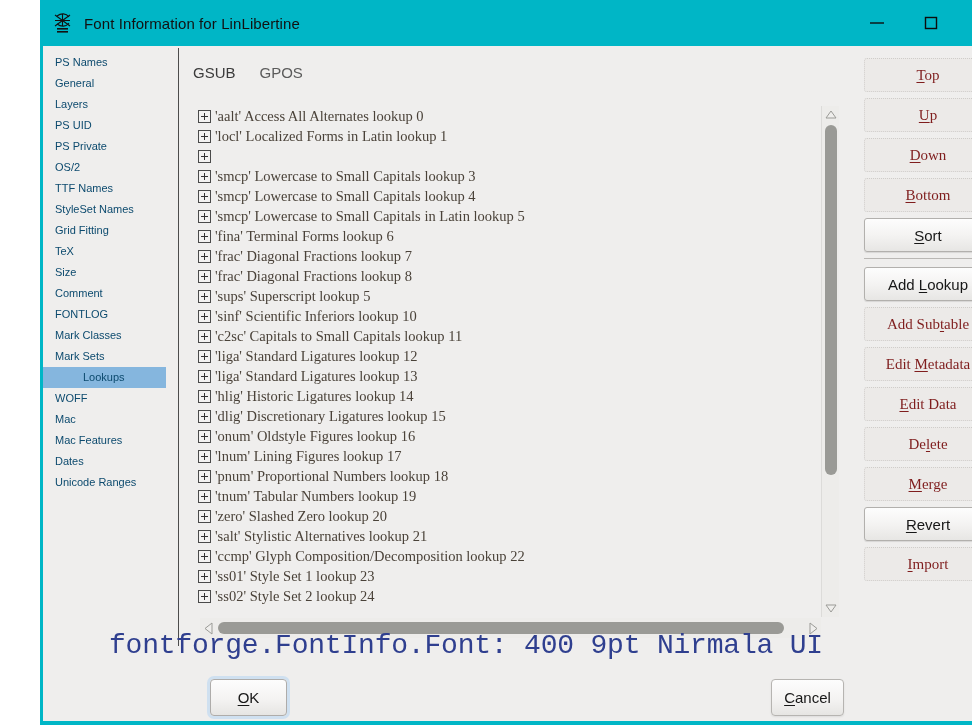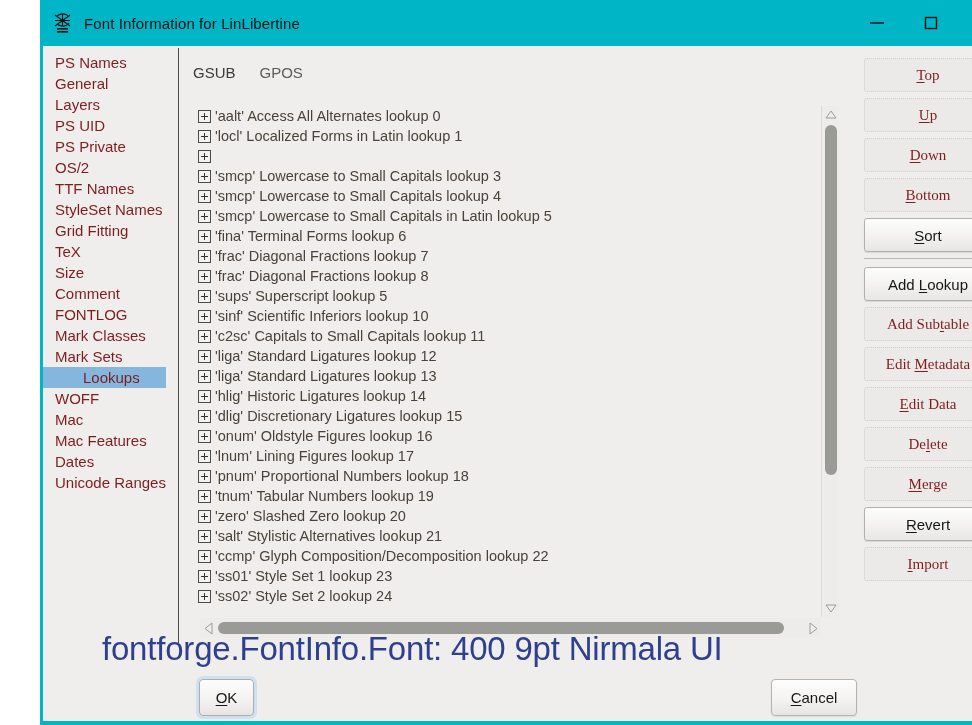--- a/index.html
+++ b/index.html
@@ -74,22 +74,22 @@
     box-sizing: border-box;
   }
   .sidebar-divider {
     position: absolute; left: 138px; top: 48px;
     width: 1px; height: 598px;
     background: #4c4c4c;
   }
   .side-item {
     height: 21px;
     line-height: 21px;
-    font-size: 15px;
-    color: #7f1d1d;
+    font-size: 11px;
+    color: #0c4a6e;
     padding-left: 12px;
     white-space: nowrap;
     cursor: default;
   }
   .side-item.selected {
     background: #85b6de;
     width: 123px;
     box-sizing: border-box;
     padding-left: 40px;
   }
@@ -113,20 +113,21 @@
     position: absolute; left: 158px; top: 106px;
     width: 640px; height: 510px;
     background: #efeeed;
     overflow: hidden;
   }
   .lk-row {
     display: flex; align-items: center;
     height: 20px;
     white-space: nowrap;
     cursor: default;
+    font-family: Liberation Serif, serif;
   }
   .plusbox {
     width: 13px; height: 13px;
     border: 1px solid #4a4a4a;
     background: #f3f2f1;
     position: relative;
     flex: 0 0 auto;
     margin-right: 4px;
     box-sizing: border-box;
   }
@@ -209,43 +210,44 @@
   }
   .sep-line {
     width: 128px; height: 1px;
     background: #b9b7b4;
     margin: 5px 0 8px 0;
   }
   .mn { text-decoration: underline; text-underline-offset: 2px; }
 
   
   .overlay-text {
-    position: absolute; left: 62px; top: 630px;
-    font-size: 33px;
+    position: absolute; left: 69px; top: 630px;
+    font-size: 28px;
     color: #2f3f8f;
     white-space: nowrap;
     letter-spacing: -0.2px;
+    font-family: Liberation Mono, monospace;
   }
 
   
   .ok-btn {
-    position: absolute; left: 159px; top: 679px;
-    width: 55px; height: 37px;
+    position: absolute; left: 170px; top: 679px;
+    width: 77px; height: 37px;
     display: flex; align-items: center; justify-content: center;
     font-size: 15px; color: #171717;
     background: linear-gradient(180deg, #fdfdfd 0%, #f4f3f2 55%, #e6e5e3 100%);
     border: 1px solid #aeacaa;
     border-radius: 4px;
     box-sizing: border-box;
     box-shadow: 0 0 0 3px #cfe0f0;
     cursor: default;
   }
   .cancel-btn {
     position: absolute; left: 731px; top: 679px;
-    width: 86px; height: 37px;
+    width: 73px; height: 37px;
     display: flex; align-items: center; justify-content: center;
     font-size: 15px; color: #171717;
     background: linear-gradient(180deg, #fdfdfd 0%, #f4f3f2 55%, #e6e5e3 100%);
     border: 1px solid #b6b4b1;
     border-radius: 4px;
     box-sizing: border-box;
     box-shadow: 0 1px 2px rgba(0,0,0,0.08);
     cursor: default;
   }
 </style>

